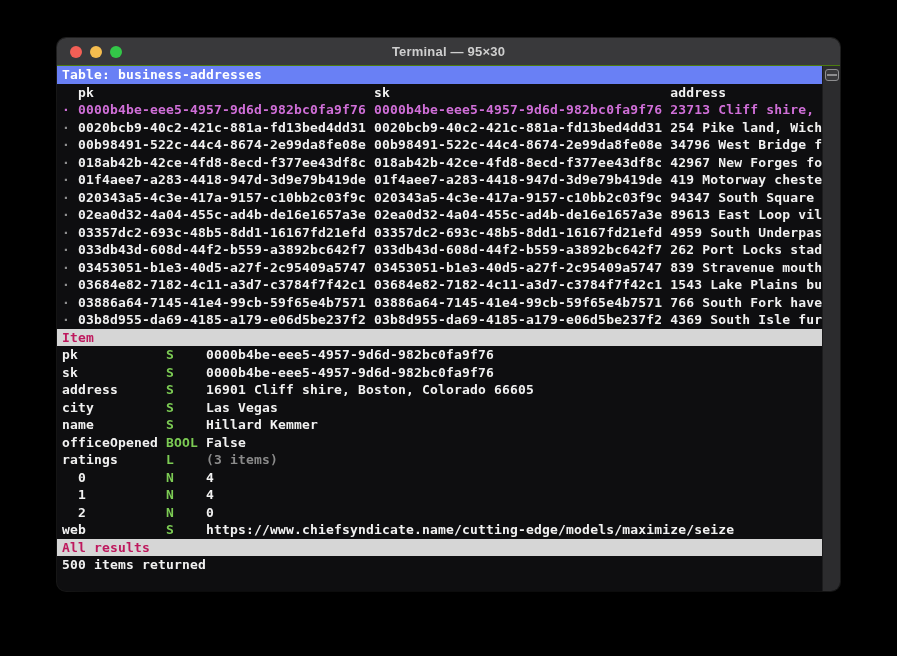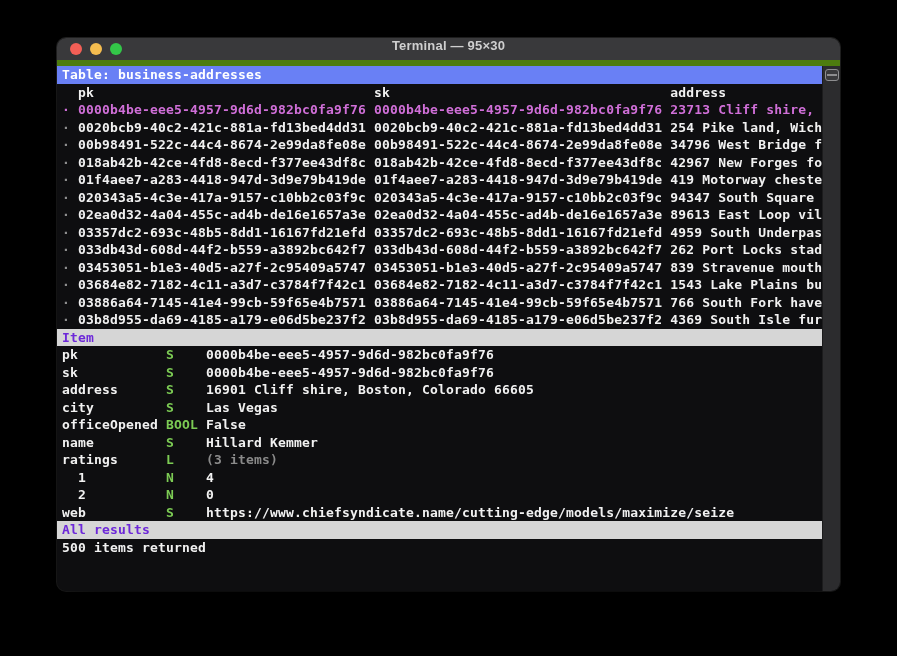--- a/index.html
+++ b/index.html
@@ -7,41 +7,41 @@
     width:897px;height:656px;background:#000;position:relative;overflow:hidden;
     font-family:"DejaVu Sans Mono", monospace;
   }
   .window{
     position:absolute;left:57px;top:38px;width:783px;height:553px;
     border-radius:9px;overflow:hidden;background:var(--term-bg,#0e0e10);
     box-shadow:0 22px 60px rgba(0,0,0,.85), 0 0 0 1px rgba(255,255,255,.14);
   }
   .titlebar{
     height:28px;background:var(--titlebar-bg,#39393b);position:relative;
-    display:flex;align-items:flex-start;justify-content:center;
-    border-bottom:6px solid #4d7c0f;box-sizing:border-box;
+    display:flex;align-items:center;justify-content:center;
+    border-bottom:1px solid #4d7c0f;box-sizing:border-box;
   }
   .traffic{position:absolute;left:13px;top:0;height:100%;display:flex;align-items:center;gap:8px;}
   .tl{width:12px;height:12px;border-radius:50%;}
   .tl.red{background:var(--tl-red,#f35f56);}
   .tl.yellow{background:var(--tl-yellow,#f5bd4f);}
   .tl.green{background:var(--tl-green,#33c748);}
   .wtitle{
     font-family:"Liberation Sans", sans-serif;font-size:13px;font-weight:700;
     color:#cfcfcf;letter-spacing:.2px;
   }
   .termbody{display:flex;height:525px;}
   .content{
     flex:1;min-width:0;overflow:hidden;
     font-size:13px;font-weight:700;line-height:17.5px;letter-spacing:.175px;
     color:var(--fg,#f1f1f1);
   }
   .line{height:17.5px;white-space:pre;padding:0 5px;overflow:hidden;}
   .bar-blue{background:var(--accent-blue,#6980f5);color:#ffffff;}
-  .bar-gray{background:var(--bar-gray,#d6d6d6);color:#6d28d9;}
+  .bar-gray{background:var(--bar-gray,#d6d6d6);color:#be185d;}
   .trow .bullet{color:var(--bullet,#8f8f8f);}
   .trow.selected, .trow.selected .bullet{color:var(--selected-magenta,#d06fd8);}
   .itype{color:var(--type-green,#7ccb54);}
   .dim{color:var(--dim,#8a8a8a);}
   .count-line{color:var(--fg,#f1f1f1);}
   .scrollbar{
     width:18px;background:var(--scroll-bg,#2c2c2e);border-left:1px solid #1c1c1d;
     box-sizing:border-box;display:flex;flex-direction:column;align-items:center;
   }
   .split-btn{
@@ -83,23 +83,24 @@
           <div class="line trow"><span class="bullet">· </span><span>03684e82-7182-4c11-a3d7-c3784f7f42c1 </span><span>03684e82-7182-4c11-a3d7-c3784f7f42c1 </span><span>1543 Lake Plains bu</span></div>
           <div class="line trow"><span class="bullet">· </span><span>03886a64-7145-41e4-99cb-59f65e4b7571 </span><span>03886a64-7145-41e4-99cb-59f65e4b7571 </span><span>766 South Fork have</span></div>
           <div class="line trow"><span class="bullet">· </span><span>03b8d955-da69-4185-a179-e06d5be237f2 </span><span>03b8d955-da69-4185-a179-e06d5be237f2 </span><span>4369 South Isle fur</span></div>
         </div>
       <div class="line bar-gray">Item</div>
       <div>
           <div class="line irow"><span>pk           </span><span class="itype">S    </span><span>0000b4be-eee5-4957-9d6d-982bc0fa9f76</span></div>
           <div class="line irow"><span>sk           </span><span class="itype">S    </span><span>0000b4be-eee5-4957-9d6d-982bc0fa9f76</span></div>
           <div class="line irow"><span>address      </span><span class="itype">S    </span><span>16901 Cliff shire, Boston, Colorado 66605</span></div>
           <div class="line irow"><span>city         </span><span class="itype">S    </span><span>Las Vegas</span></div>
+          <div class="line irow"><span>name         </span><span class="itype">S    </span><span>Hillard Kemmer</span></div>
           <div class="line irow"><span>officeOpened </span><span class="itype">BOOL </span><span>False</span></div>
-          <div class="line irow"><span>name         </span><span class="itype">S    </span><span>Hillard Kemmer</span></div>
           <div class="line irow"><span>ratings      </span><span class="itype">L    </span><span class="dim">(3 items)</span></div>
+          <div class="line irow"><span>  0          </span><span class="itype">N    </span><span>4</span></div>
           <div class="line irow"><span>  1          </span><span class="itype">N    </span><span>4</span></div>
           <div class="line irow"><span>  2          </span><span class="itype">N    </span><span>0</span></div>
           <div class="line irow"><span>web          </span><span class="itype">S    </span><span>https://www.chiefsyndicate.name/cutting-edge/models/maximize/seize</span></div>
         </div>
       <div class="line bar-gray">All results</div>
       <div class="line count-line">500 items returned</div>
     </div>
     <div class="scrollbar">
       <div class="split-btn"></div>
     </div>

